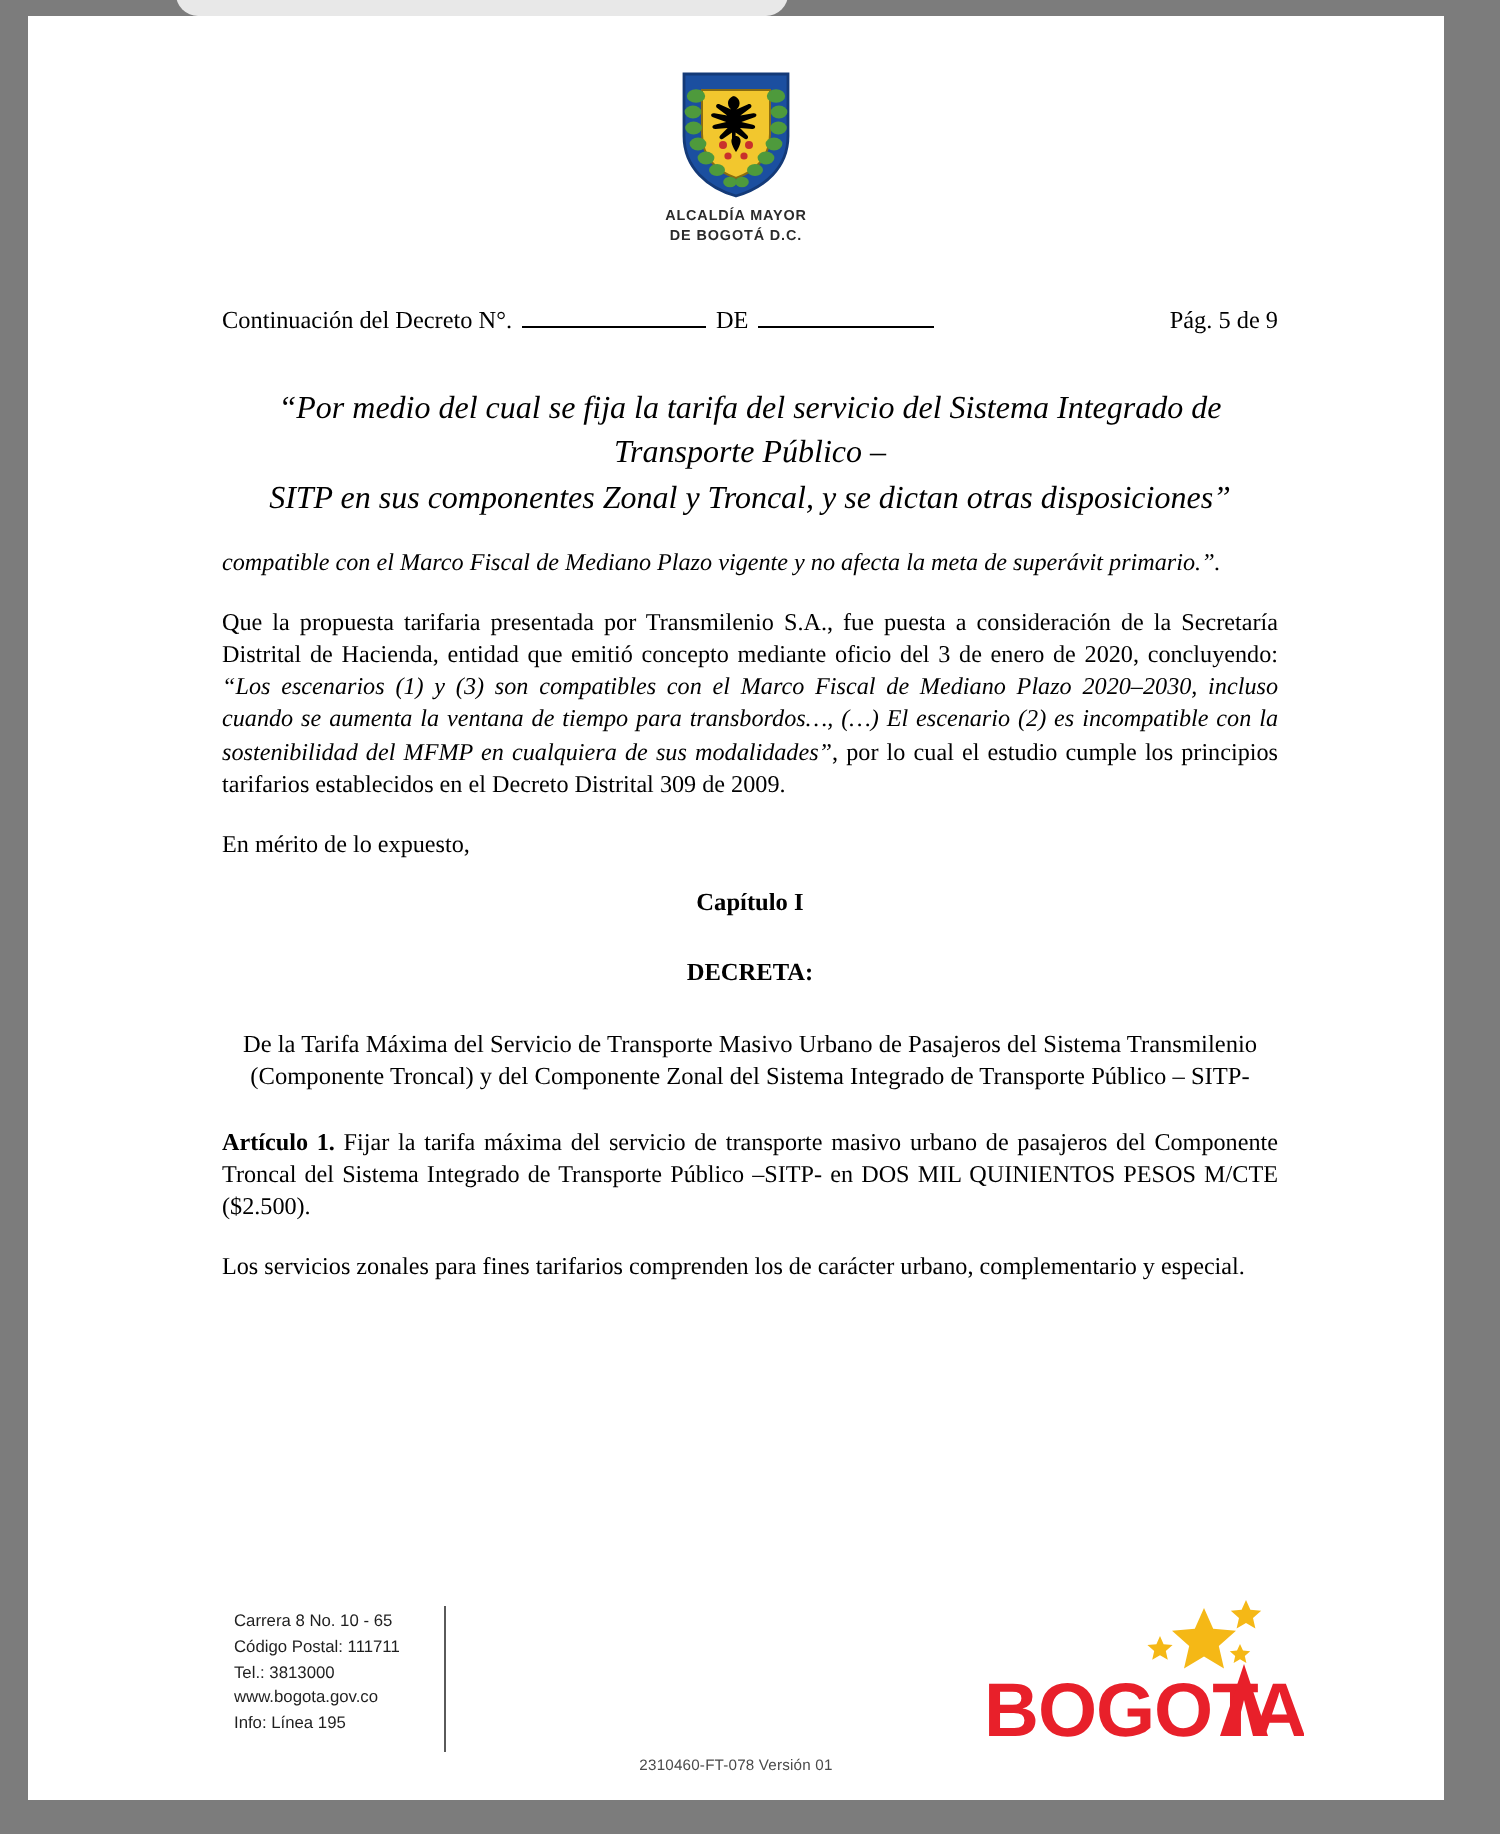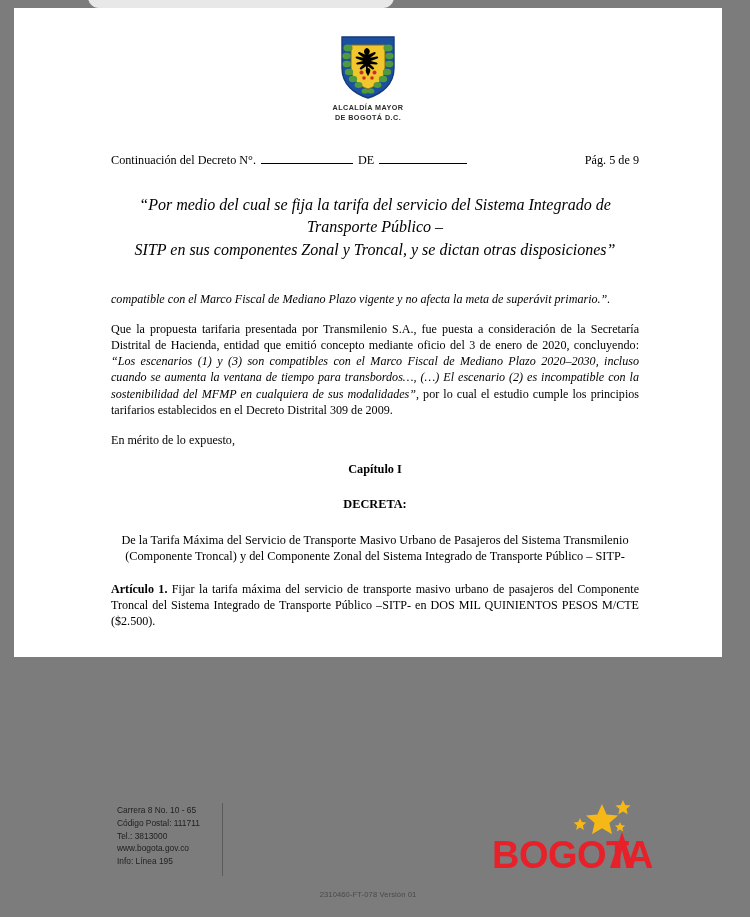--- a/index.html
+++ b/index.html
@@ -19,21 +19,21 @@
   #top-pill {
     position: absolute;
     left: 88px; top: -14px;
     width: 306px; height: 22px;
     background: #e8e8e8;
     border-radius: 12px;
   }
   #page {
     position: absolute;
     left: 14px; top: 8px;
-    width: 708px; height: 649px;
+    width: 708px; height: 892px;
     background: #ffffff;
   }
 
   
   #letterhead {
     position: absolute;
     left: 0; top: 26px;
     width: 708px;
     text-align: center;
   }
@@ -84,21 +84,21 @@
     margin-top: 26px;
     padding: 0 8px;
   }
 
   p.body {
     font-size: 12.1px;
     text-align: justify;
     line-height: 1.33;
     margin: 0 0 14px 0;
   }
-  p.body.first { margin-top: 30px; }
+  p.body.first { margin-top: 12px; }
   .it { font-style: italic; }
   .bd { font-weight: bold; }
 
   .center-bold {
     text-align: center;
     font-weight: bold;
     font-size: 12.3px;
     margin: 0 0 14px 0;
   }
   .heading-block {
@@ -126,21 +126,21 @@
     width: 1px; height: 73px;
     background: #5a5a5a;
   }
   #bogota-logo {
     position: absolute;
     left: 478px; top: 2px;
     width: 160px; height: 82px;
   }
   #formcode {
     position: absolute;
-    left: 0; top: 94px;
+    left: 0; top: 82px;
     width: 708px;
     text-align: center;
     font-family: "Liberation Sans", sans-serif;
     font-size: 7.6px;
     color: #4a4a4a;
     letter-spacing: 0.1px;
   }
 </style>
 </head>
 <body>
@@ -225,20 +225,21 @@
 
       <div class="center-bold" style="margin-bottom:20px;">Capítulo I</div>
 
       <div class="center-bold" style="margin-top:20px;margin-bottom:20px;">DECRETA:</div>
 
       <div class="heading-block">De la Tarifa Máxima del Servicio de Transporte Masivo Urbano de Pasajeros del Sistema Transmilenio (Componente Troncal) y del Componente Zonal del Sistema Integrado de Transporte Público – SITP-</div>
 
       <p class="body"><span class="bd">Artículo 1.</span><span> Fijar la tarifa máxima del servicio de transporte masivo urbano de pasajeros del Componente Troncal del Sistema Integrado de Transporte Público –SITP- en DOS MIL QUINIENTOS PESOS M/CTE ($2.500).</span></p>
 
 
+      <p class="body">Los servicios zonales para fines tarifarios comprenden los de carácter urbano, complementario y especial.</p>
 
     </div>
 
     <div id="footer">
 
       <div id="addr">
         <div>Carrera 8 No. 10 - 65</div>
         <div>Código Postal: 111711</div>
         <div>Tel.: 3813000</div>
         <div>www.bogota.gov.co</div>

